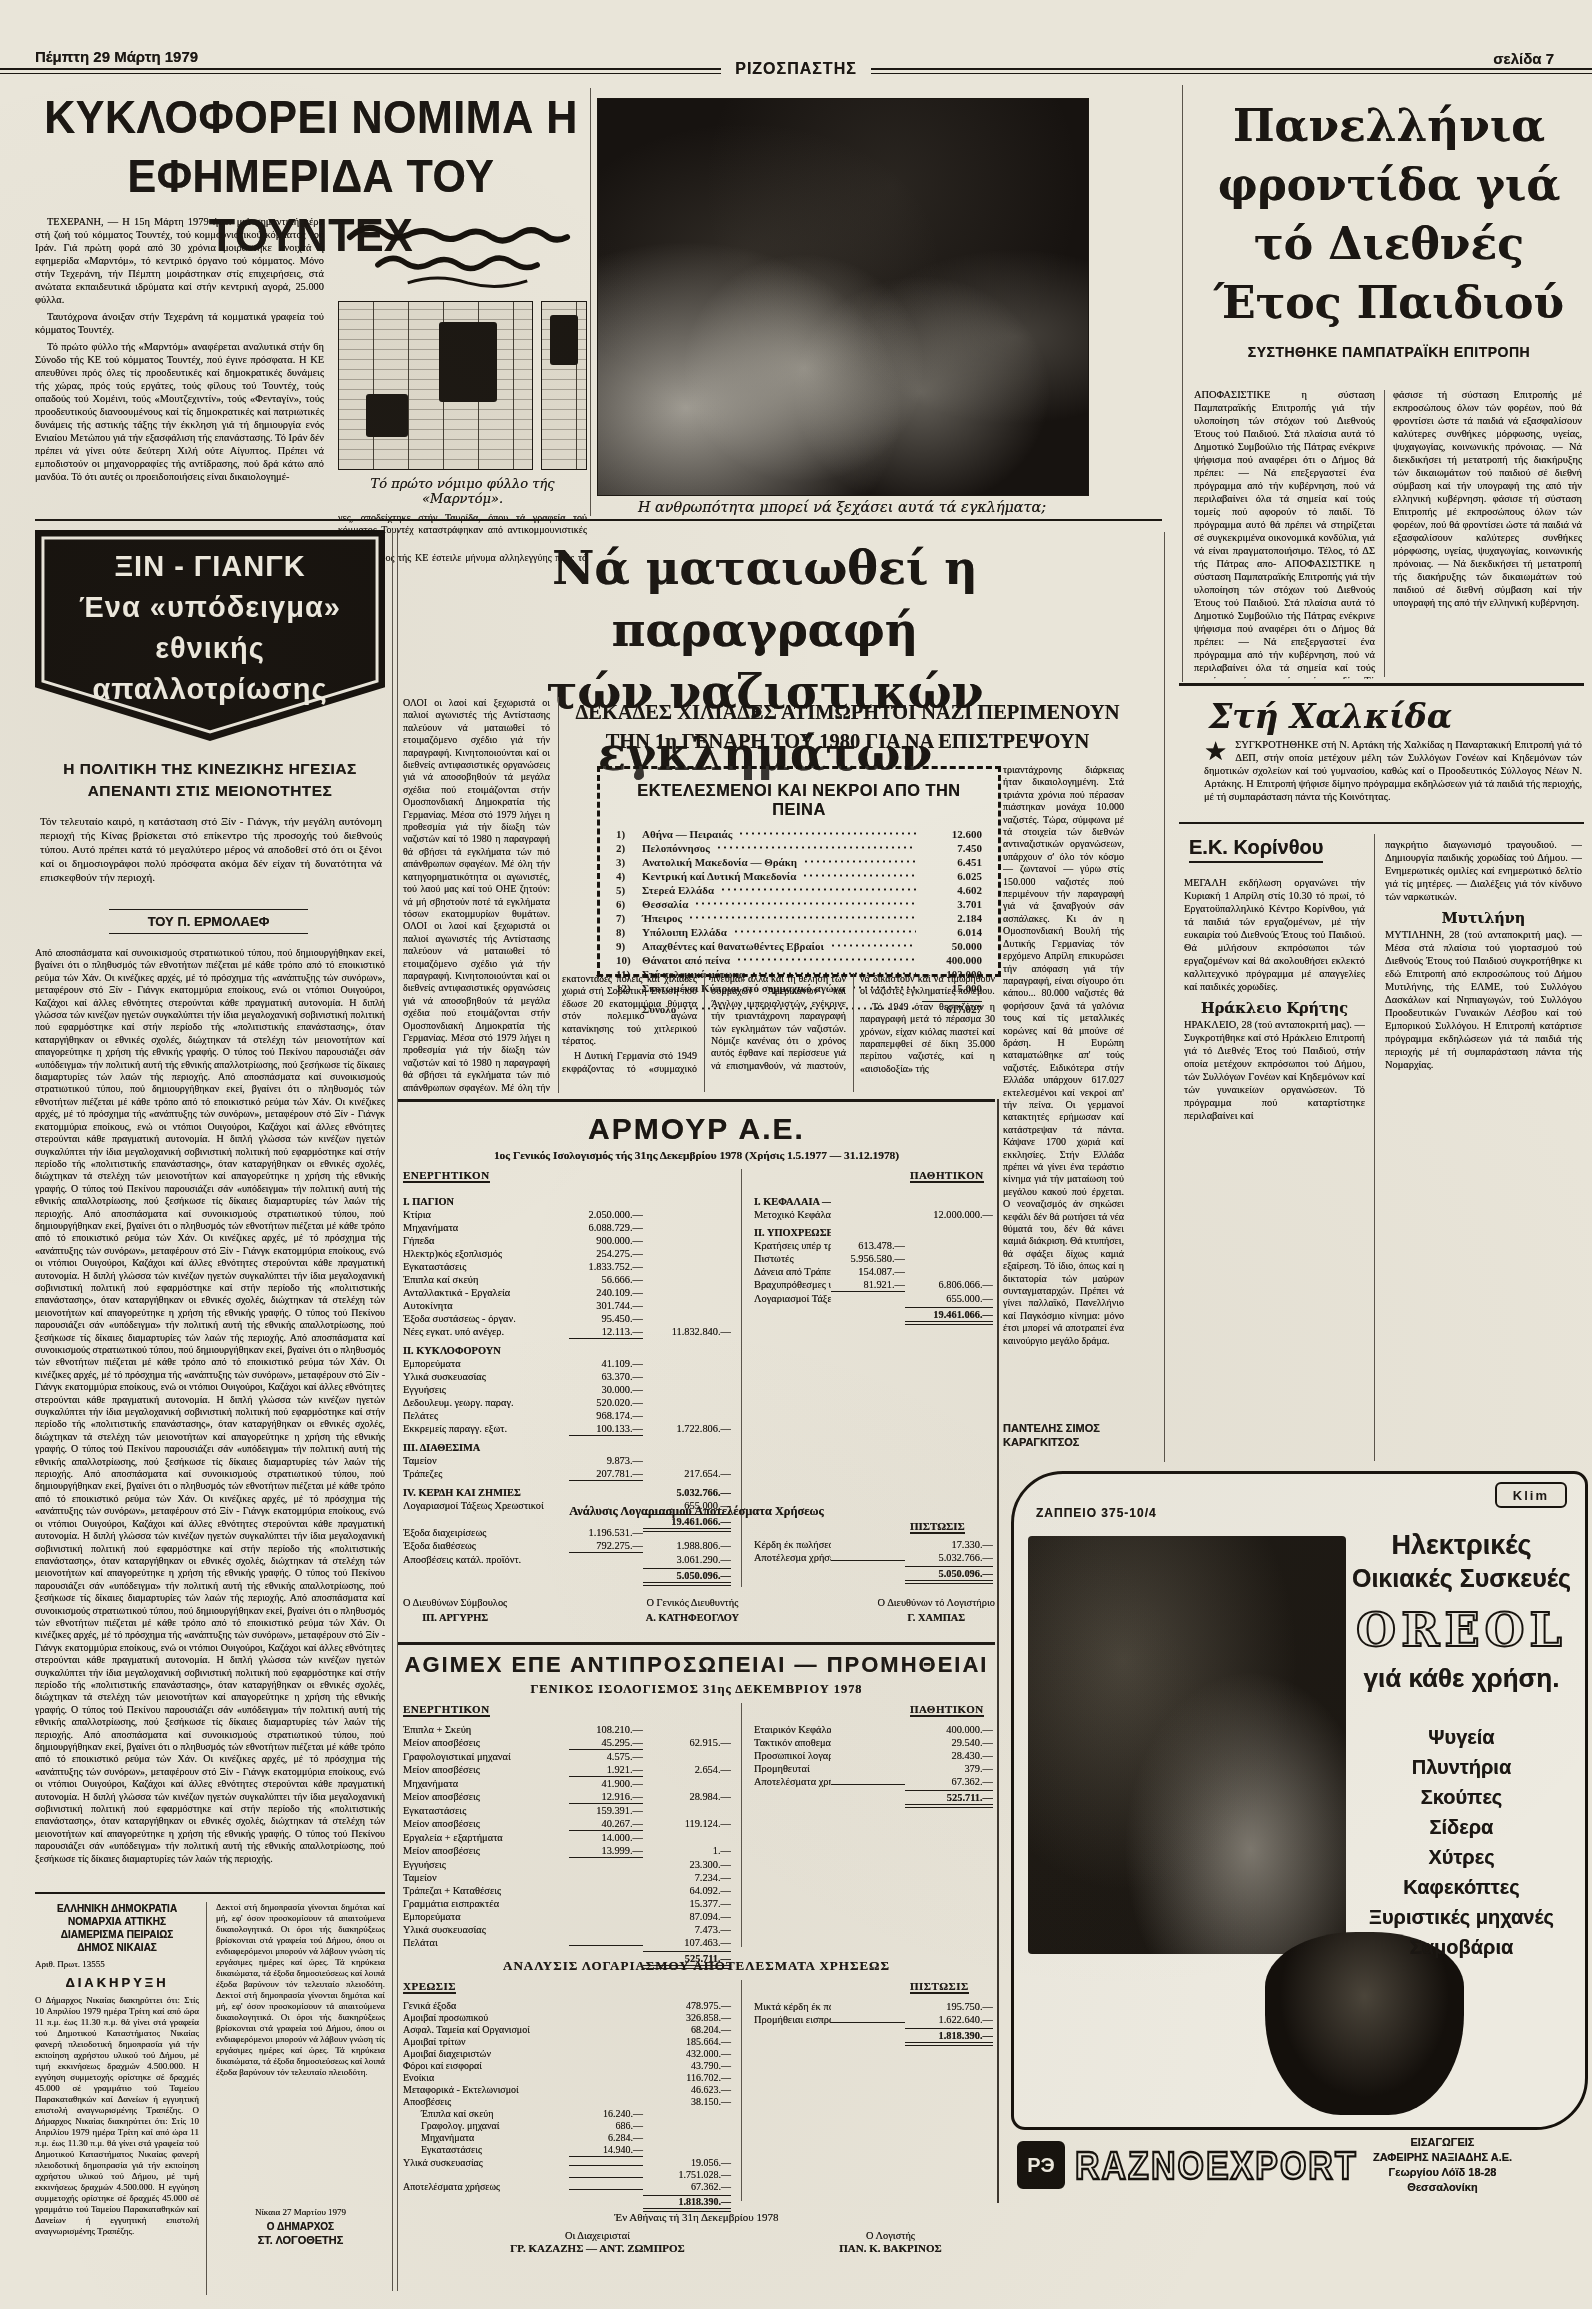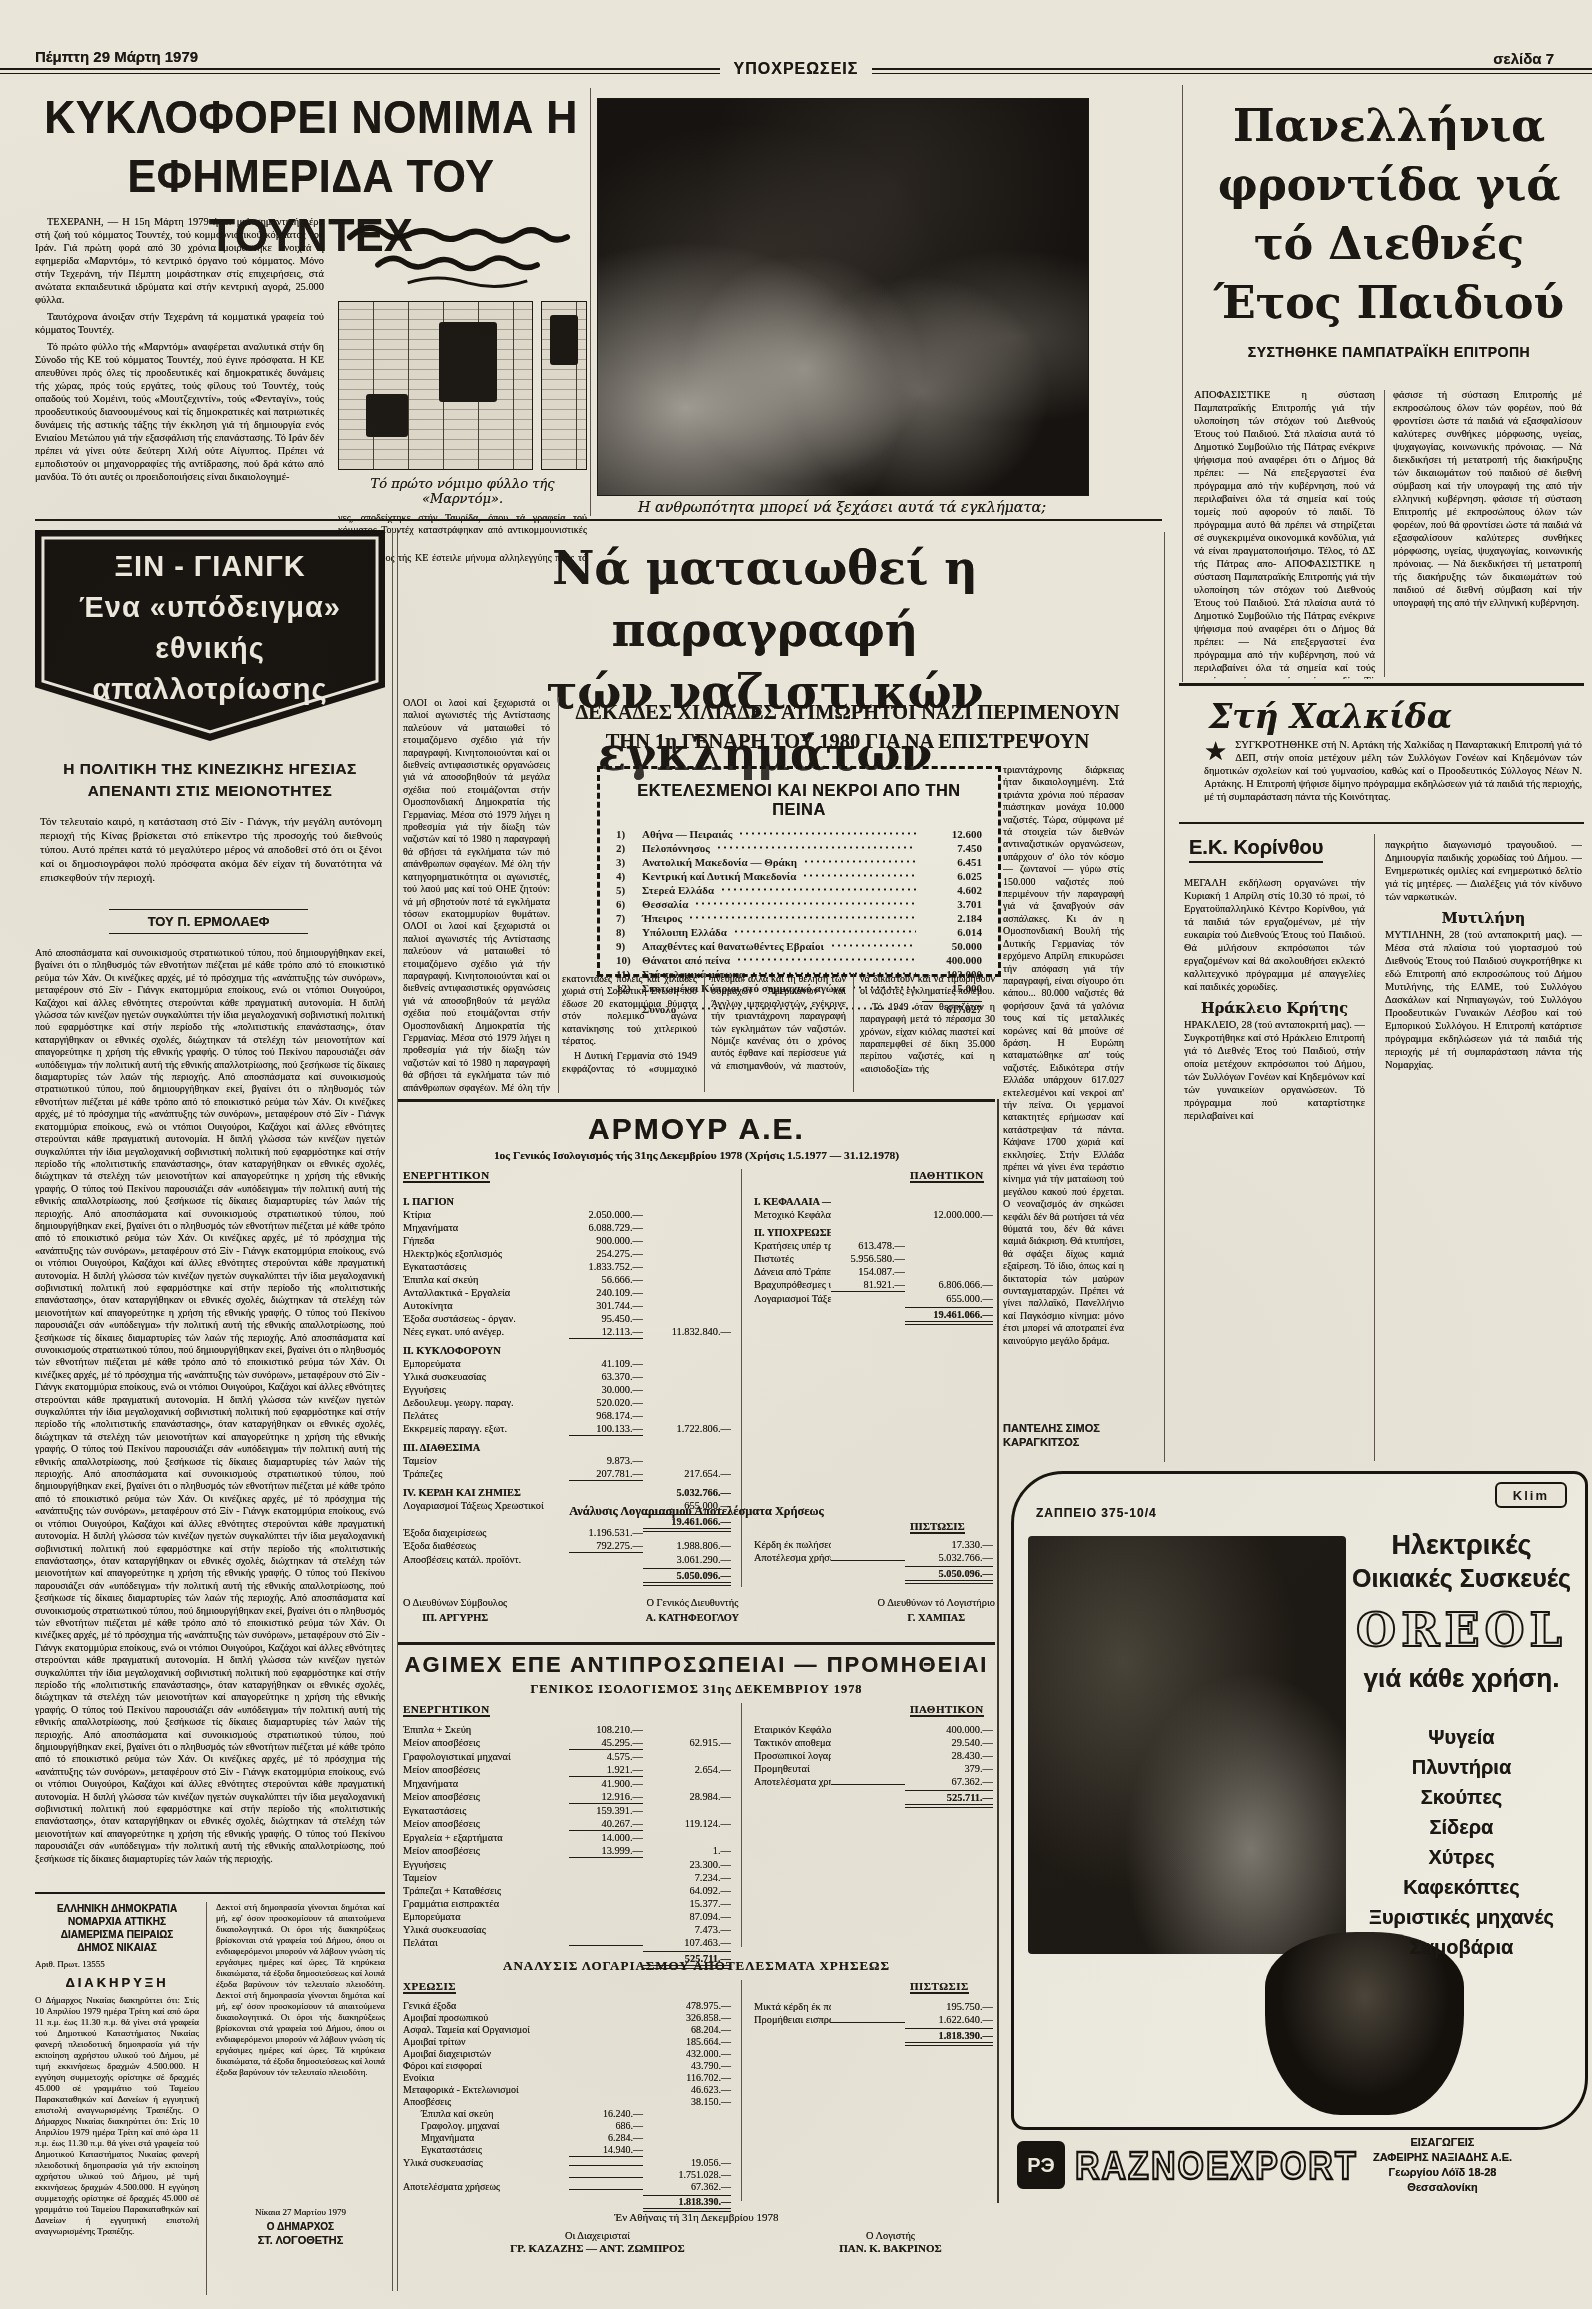--- a/index.html
+++ b/index.html
@@ -87,21 +87,21 @@
   .starsym{font-size:26px;line-height:24px;float:left;margin:2px 8px 0 0}
 </style>
 </head>
 <body>
 
 <div class="ab sans ink" style="left:35px;top:48px;font-size:15px;font-weight:bold">Πέμπτη 29 Μάρτη 1979</div>
 <div class="ab sans ink" style="right:38px;top:50px;font-size:15px;font-weight:bold">σελίδα 7</div>
 <div class="ab rule" style="left:0;top:68px;width:1592px;height:2px"></div>
 <div class="ab rule" style="left:0;top:73px;width:1592px;height:1px"></div>
 <div class="ab sans ink" style="left:0;right:0;top:60px;text-align:center;z-index:3">
-  <span style="background:#e9e5d9;padding:0 14px;font-weight:900;font-size:16px;letter-spacing:1px">ΥΠΟΧΡΕΩΣΕΙΣ</span>
+  <span style="background:#e9e5d9;padding:0 14px;font-weight:900;font-size:16px;letter-spacing:1px">ΡΙΖΟΣΠΑΣΤΗΣ</span>
 </div>
 
 <div class="ab" style="left:35px;top:88px;width:552px;height:428px">
   <div class="hl-toudeh ctr ink">
 
   <div>ΚΥΚΛΟΦΟΡΕΙ ΝΟΜΙΜΑ Η</div>
       <div>ΕΦΗΜΕΡΙΔΑ ΤΟΥ ΤΟΥΝΤΕΧ</div>
     </div>
   <div class="ab jt ink" style="left:0;top:127px;width:289px;height:299px">
     <p>ΤΕΧΕΡΑΝΗ, — Η 15η Μάρτη 1979 ήταν μιά σημαντική μέρα στή ζωή τού κόμματος Τουντέχ, τού κομμουνιστικού κόμματος τού Ιράν. Γιά πρώτη φορά από 30 χρόνια μοιράστηκε ανοιχτά η εφημερίδα «Μαρντόμ», τό κεντρικό όργανο τού κόμματος. Μόνο στήν Τεχεράνη, τήν Πέμπτη μοιράστηκαν στίς επιχειρήσεις, στά ανώτατα εκπαιδευτικά ιδρύματα καί στήν κεντρική αγορά, 25.000 φύλλα.</p>

